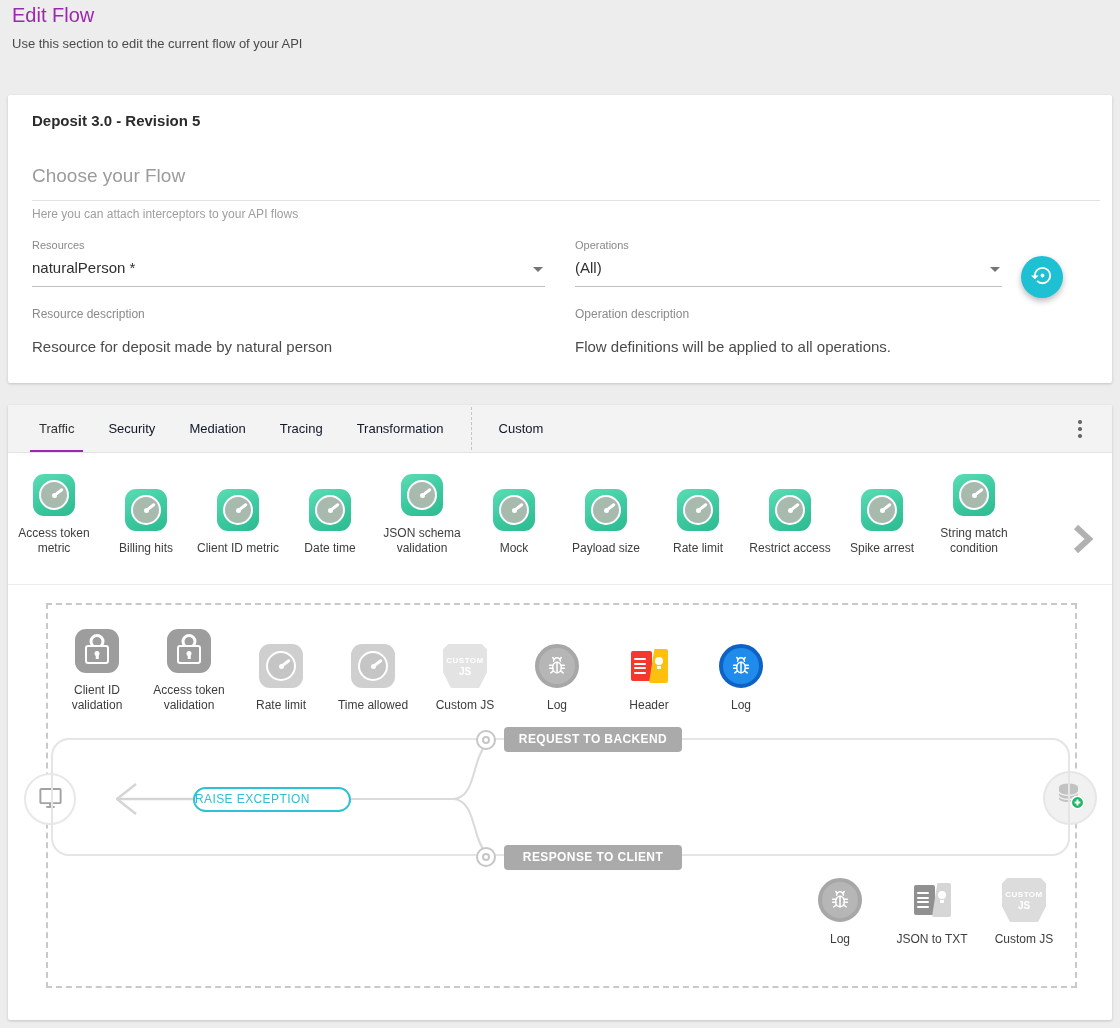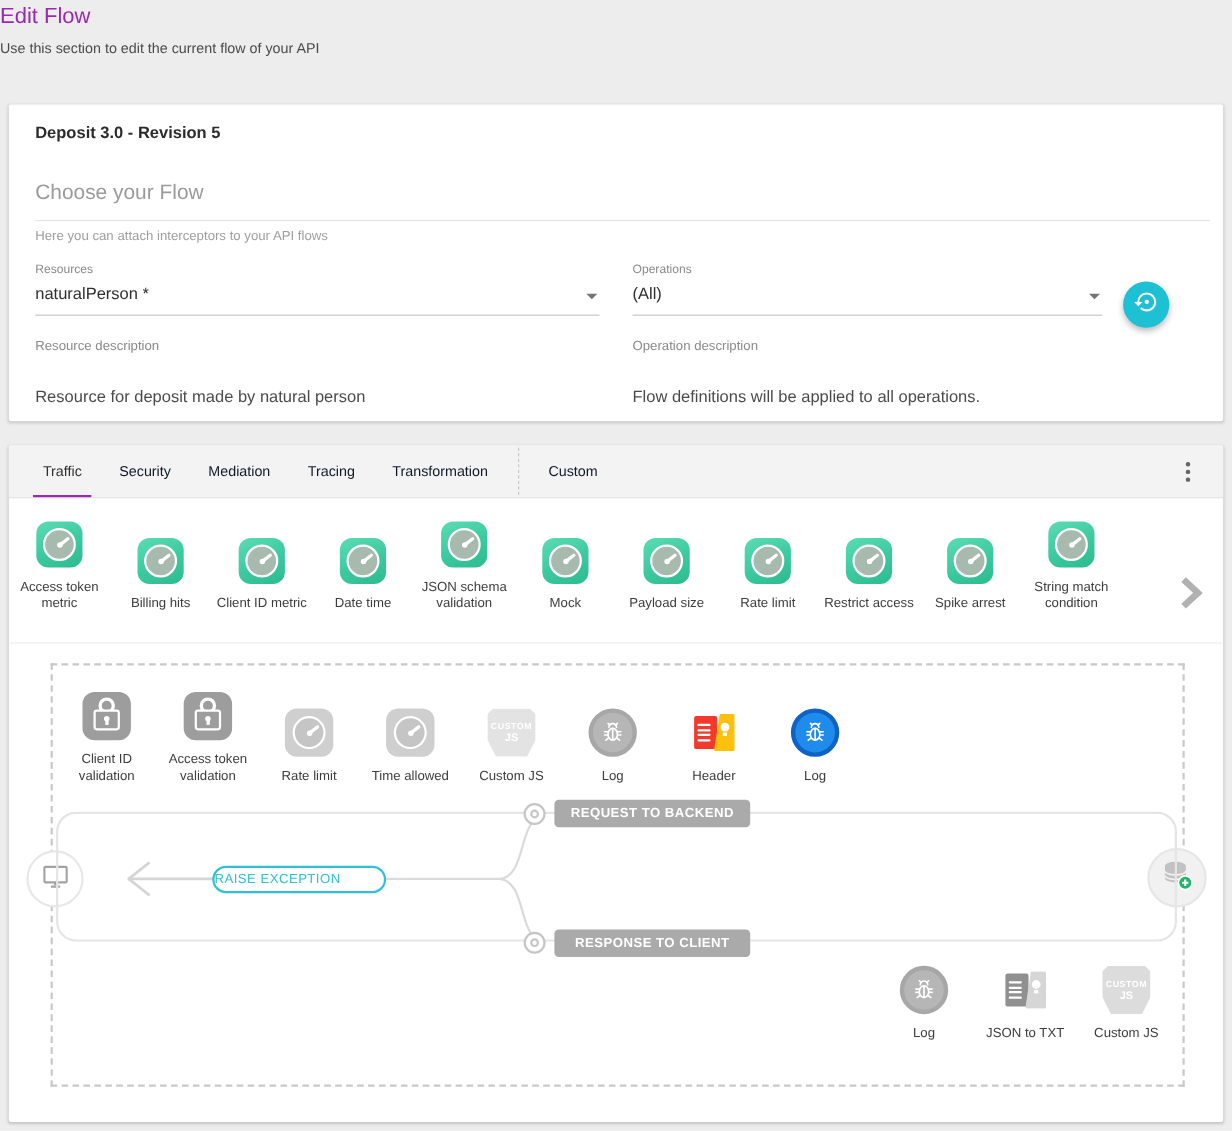--- a/index.html
+++ b/index.html
@@ -5,21 +5,21 @@
   * { margin:0; padding:0; box-sizing:border-box; }
   html,body { width:1120px; height:1028px; }
   body {
     font-family:"Liberation Sans", sans-serif;
     background:#ededed;
     position:relative;
     overflow:hidden;
     color:#333;
   }
   
-  .page-head { position:absolute; left:0; top:4px; }
+  .page-head { position:absolute; left:12px; top:4px; }
   .page-title { font-size:20px; font-weight:500; color:#9c27b0; }
   .page-sub { font-size:13px; color:#4a4a4a; margin-top:9px; }
 
   .card { position:absolute; left:8px; width:1104px; background:#fff;
           border-radius:2px; box-shadow:0 1px 3px rgba(0,0,0,.18); }
 
   
   #card-flow { top:95px; height:288px; }
   .dep-title { position:absolute; left:24px; top:17px; font-size:15px; font-weight:bold; color:#2b2b2b; }
   .choose-title { position:absolute; left:24px; right:12px; top:70px; font-size:19px; color:#9b9b9b;
@@ -30,21 +30,21 @@
   .field .flabel { font-size:11px; color:#8a8a8a; }
   .field .fvalue { font-size:15px; color:#2f2f2f; margin-top:8px; padding-bottom:10px;
                    border-bottom:1px solid #c0c0c0; position:relative; }
   #field-resources { left:24px; width:513px; }
   #field-operations { left:567px; width:427px; }
   .caret { position:absolute; right:2px; bottom:14px; width:0; height:0;
            border-left:5px solid transparent; border-right:5px solid transparent;
            border-top:5px solid #757575; }
   .desc { position:absolute; top:212px; }
   .desc .flabel { font-size:12px; color:#8a8a8a; }
-  .desc .dvalue { font-size:15px; color:#4b4b4b; margin-top:31px; }
+  .desc .dvalue { font-size:15px; color:#4b4b4b; margin-top:17px; }
   #desc-resource { left:24px; width:500px; }
   #desc-operation { left:567px; width:440px; }
   .fab { position:absolute; left:1013px; top:161px; width:42px; height:42px; border-radius:50%;
          background:#1ec0d4; display:flex; align-items:center; justify-content:center;
          box-shadow:0 3px 6px rgba(0,0,0,.28); cursor:pointer; }
 
   
   #card-interceptors { top:405px; height:615px; }
   .tabbar { position:absolute; left:0; right:0; top:0; height:48px; background:#f3f3f3;
             border-bottom:1px solid #e3e3e3; display:flex; align-items:stretch; padding-left:14px; }

